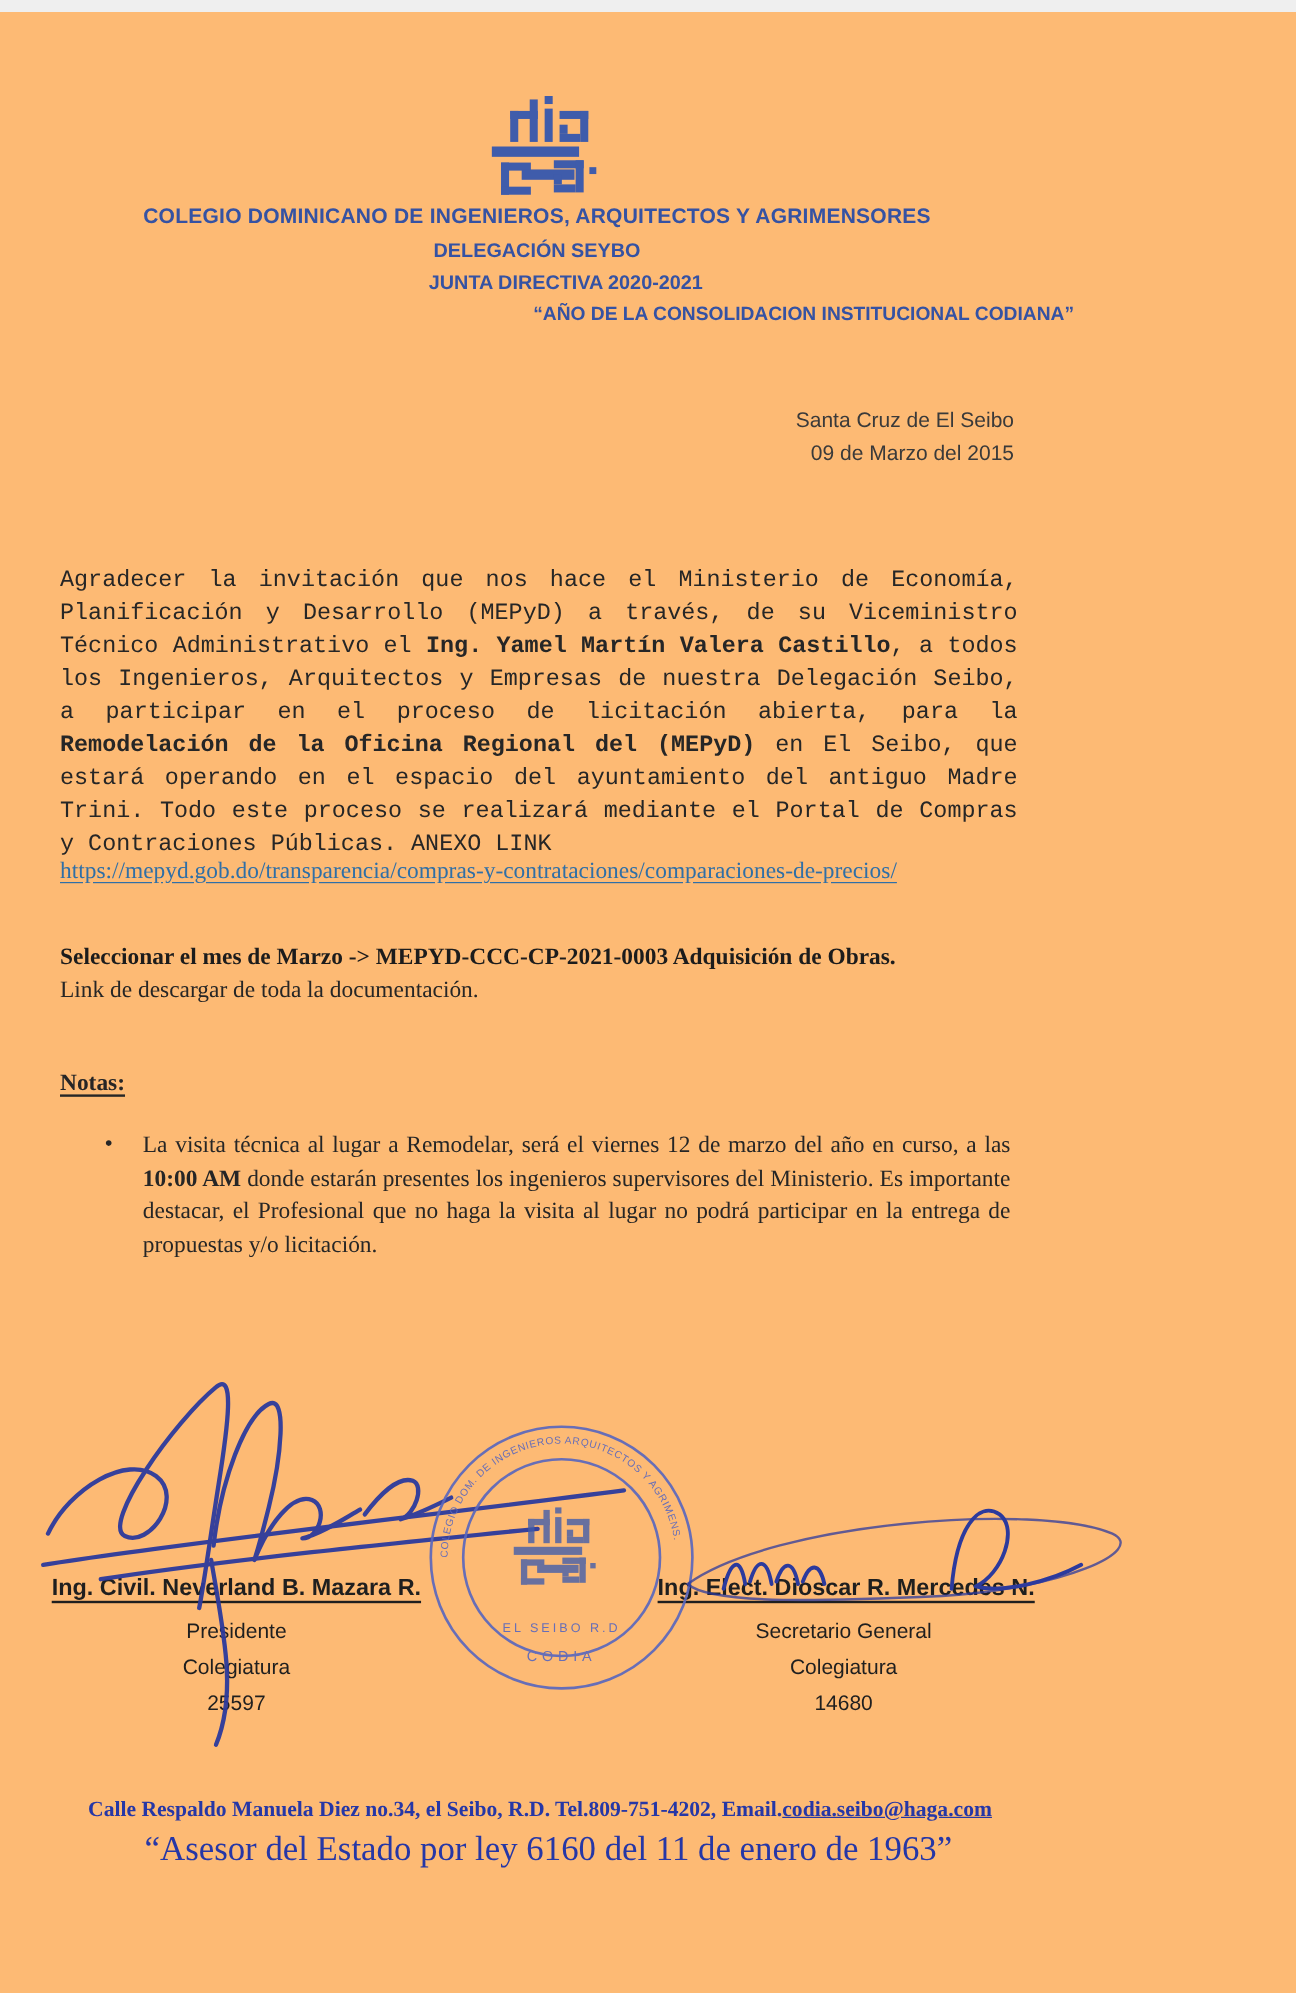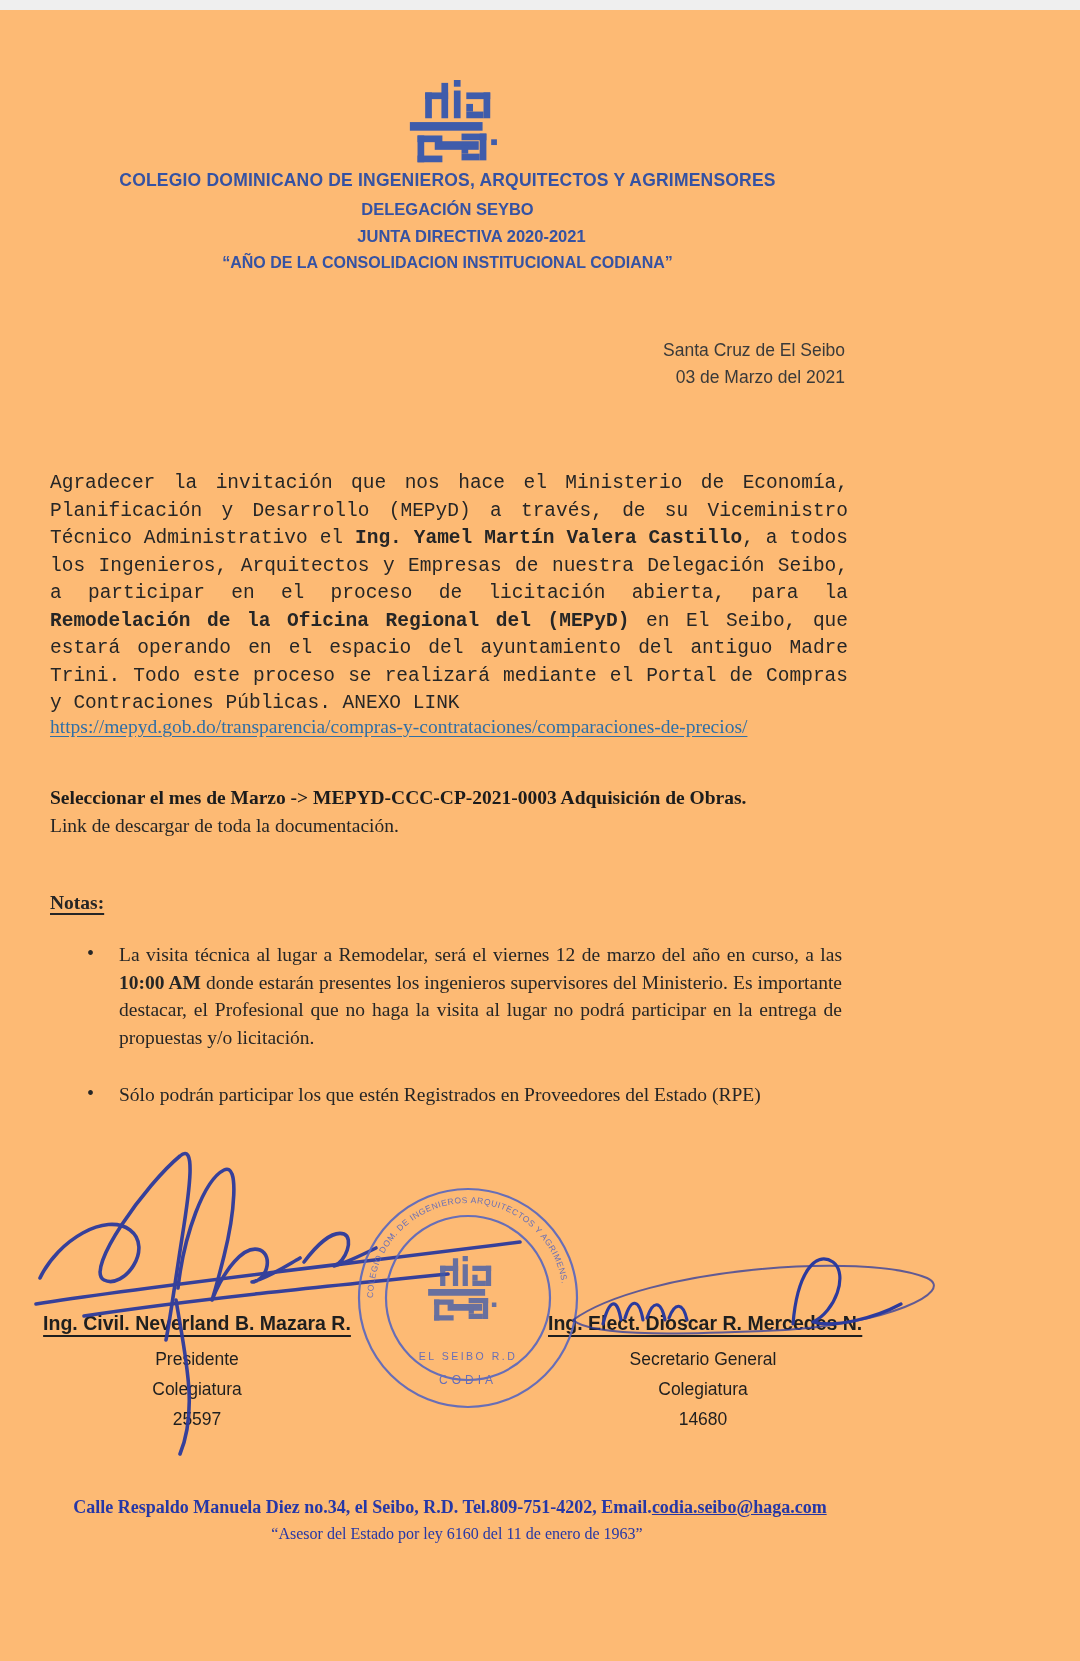--- a/index.html
+++ b/index.html
@@ -12,21 +12,21 @@
 
   .logo-svg { position:absolute; left:398px; top:80px; width:128px; height:88px; }
 
   .letterhead {
     position:absolute; left:0; top:170px; width:895px; text-align:center;
     font-family:"Liberation Sans", sans-serif; font-weight:bold; color:#3552a3;
   }
   .lh1 { font-size:17.5px; letter-spacing:0.2px; margin-bottom:9px; }
   .lh2 { font-size:16.5px; margin-bottom:8px; }
   .lh3 { font-size:16.5px; margin-bottom:8px;padding-left:48px; }
-  .lh4 { font-size:16px; }
+  .lh4 { font-size:16px;text-align:right; }
 
   .dateline {
     position:absolute; left:545px; top:337px; width:300px; text-align:right;
     font-family:"Liberation Sans", sans-serif; font-size:17.5px; color:#3a3a3a; line-height:27px;
   }
 
   .bodytext {
     position:absolute; left:50px; top:470px; width:798px; margin:0;
     font-size:19.5px; line-height:27.5px; text-align:justify;font-family:Liberation Mono, monospace;
   }
@@ -66,21 +66,21 @@
   .sig-name {
     font-size:19.5px; font-weight:bold; white-space:nowrap;
     text-decoration:underline; text-decoration-thickness:2px; text-underline-offset:5px;
     margin-bottom:9px;
   }
   .sig-role { font-size:17.5px; line-height:30px; }
 
   .docfooter { position:absolute; left:0; top:1497px; width:900px; text-align:center; color:#2637a6; }
   .footer-address { font-size:18px; font-weight:bold; margin-bottom:7px; }
   .footer-address .email { text-decoration:underline; }
-  .footer-motto { font-size:16px;padding-left:14px; }
+  .footer-motto { font-size:29px;padding-left:14px; }
 
   .hidden-defs { position:absolute; width:0; height:0; overflow:hidden; }
 </style>
 </head>
 <body>
 
 <svg class="hidden-defs" aria-hidden="true">
   <defs>
     <symbol id="codiaLogoSym" viewBox="0 0 125 92">
       <g fill="#3f5cab">
@@ -117,35 +117,34 @@
 
   <div class="letterhead">
     <div class="lh1">COLEGIO DOMINICANO DE INGENIEROS, ARQUITECTOS Y AGRIMENSORES</div>
     <div class="lh2">DELEGACIÓN SEYBO</div>
     <div class="lh3">JUNTA DIRECTIVA 2020-2021</div>
     <div class="lh4">“AÑO DE LA CONSOLIDACION INSTITUCIONAL CODIANA”</div>
   </div>
 
   <div class="dateline">
     <div>Santa Cruz de El Seibo</div>
-    <div>03 de Marzo del 2021</div>
+    <div>09 de Marzo del 2015</div>
   </div>
 
   <p class="bodytext"><span>Agradecer la invitación que nos hace el  Ministerio de Economía, Planificación y Desarrollo (MEPyD) a través, de su Viceministro Técnico Administrativo el </span><span class="bold">Ing. Yamel Martín Valera Castillo</span><span>, a todos los Ingenieros, Arquitectos y Empresas de nuestra Delegación Seibo, a participar en el proceso de licitación abierta, para la </span><span class="bold">Remodelación de la Oficina Regional del (MEPyD)</span><span> en El Seibo, que estará operando en el espacio del ayuntamiento del antiguo Madre Trini. Todo este proceso se realizará mediante el  Portal de Compras y Contraciones Públicas. ANEXO LINK</span></p>
 
   <a class="doclink" href="#">https://mepyd.gob.do/transparencia/compras-y-contrataciones/comparaciones-de-precios/</a>
 
   <div class="select-line">Seleccionar el mes de Marzo -&gt; MEPYD-CCC-CP-2021-0003 Adquisición de Obras.</div>
   <div class="download-line">Link de descargar  de toda la documentación.</div>
 
   <div class="notes-heading">Notas:</div>
 
   <ul class="notes">
     <li><span>La visita técnica al lugar a Remodelar, será el viernes 12  de marzo del año en curso, a las </span><span class="bold">10:00 AM</span><span> donde estarán presentes los ingenieros supervisores del Ministerio. Es importante destacar, el Profesional  que no haga la visita al lugar no podrá participar en la entrega de propuestas y/o licitación.</span></li>
-    <li><span>Sólo podrán participar los que estén Registrados en Proveedores del Estado (RPE)</span></li>
   </ul>
 
   <div class="sig-block sig-block-left">
     <div class="sig-name">Ing. Civil. Neverland B.  Mazara R.</div>
     <div class="sig-role">Presidente</div>
     <div class="sig-role">Colegiatura</div>
     <div class="sig-role">25597</div>
   </div>
 
   <div class="sig-block sig-block-right">

